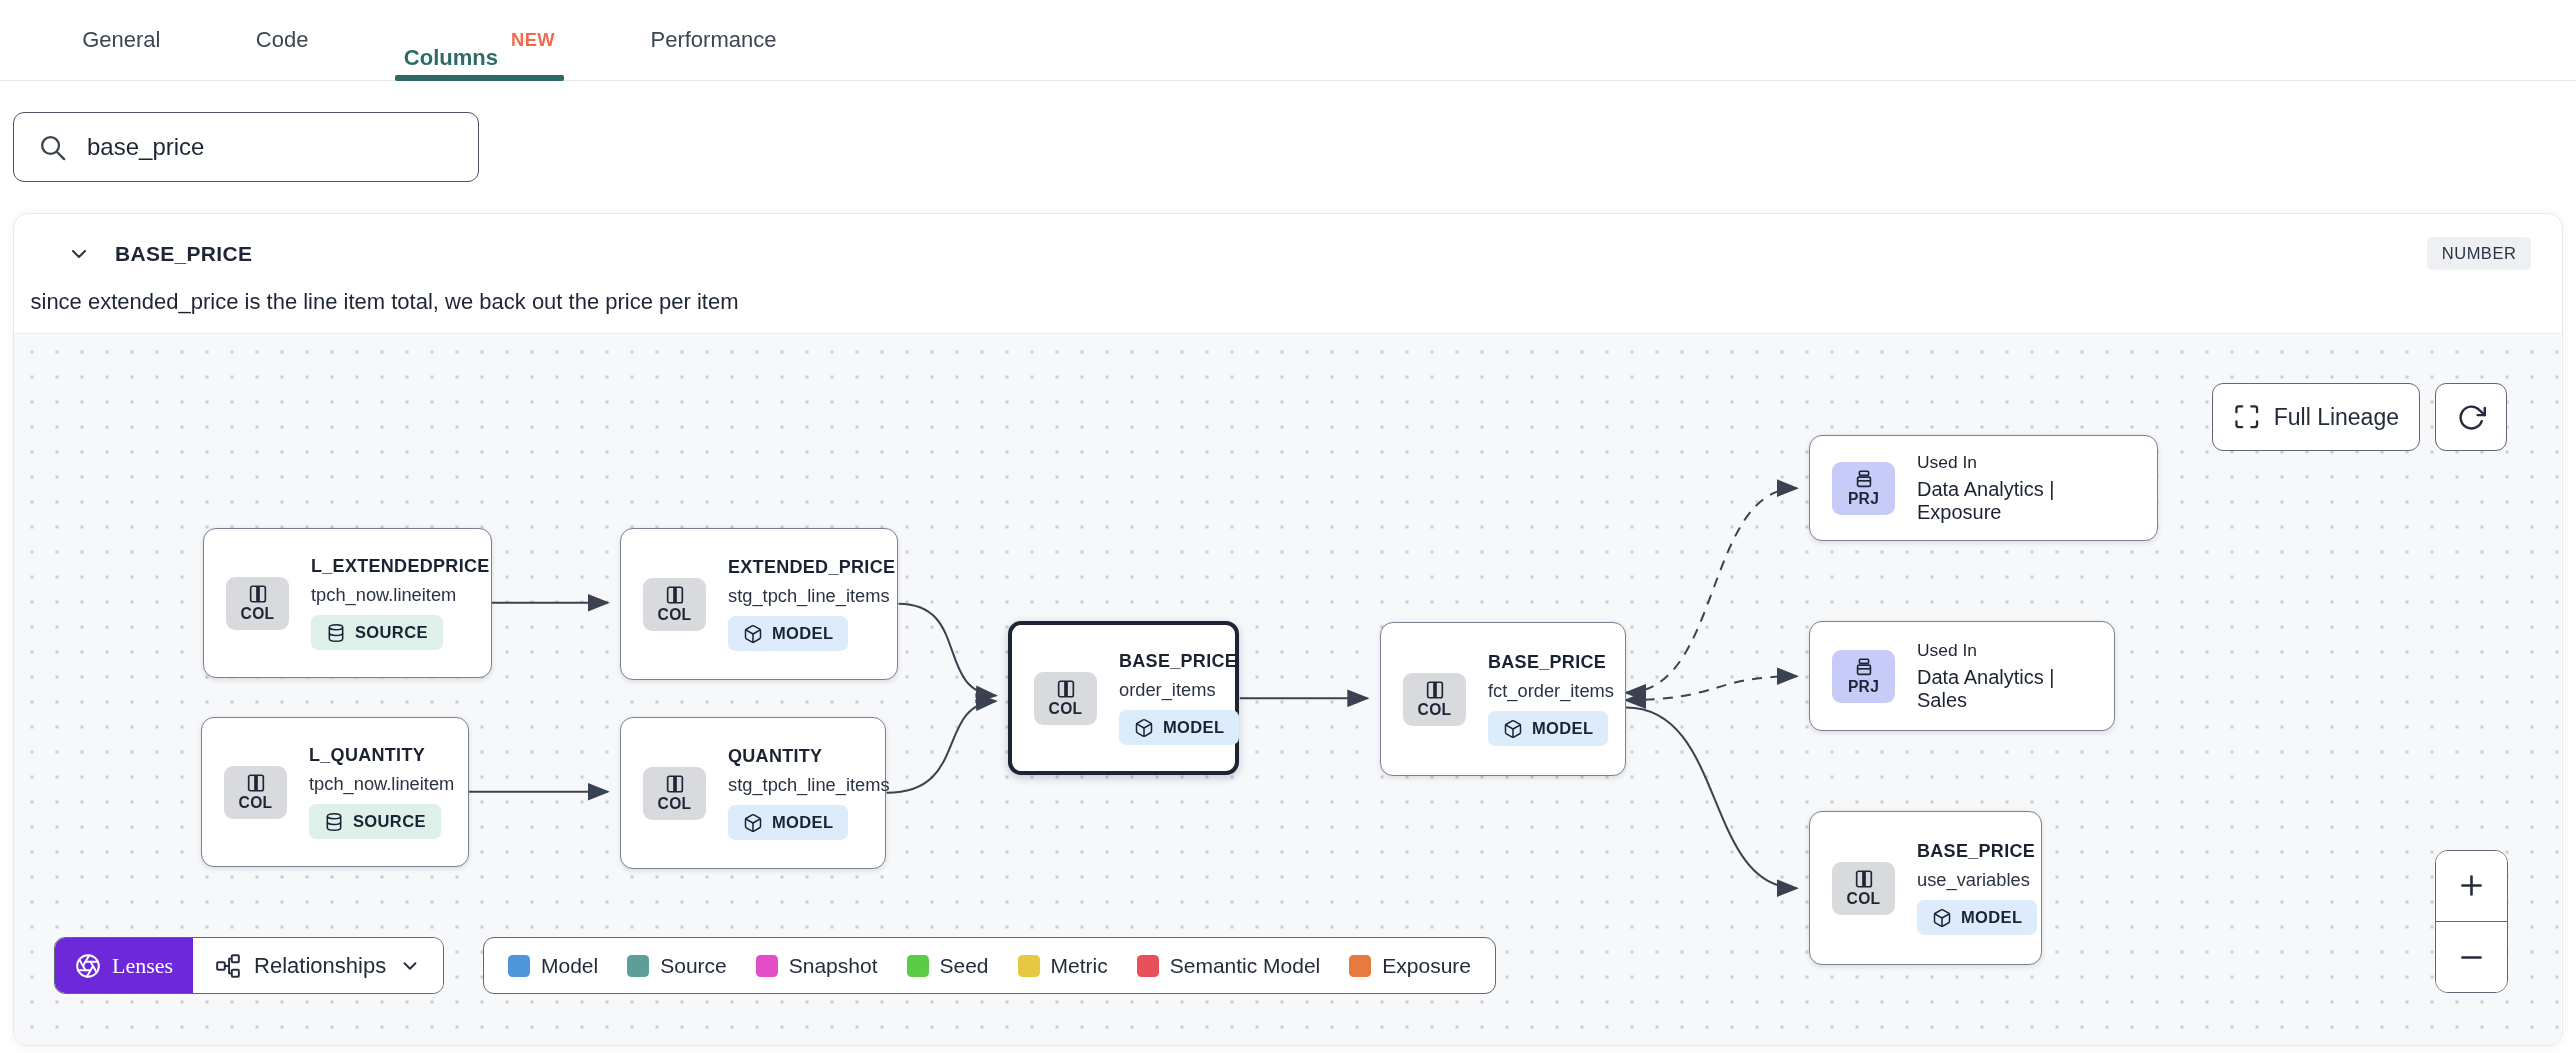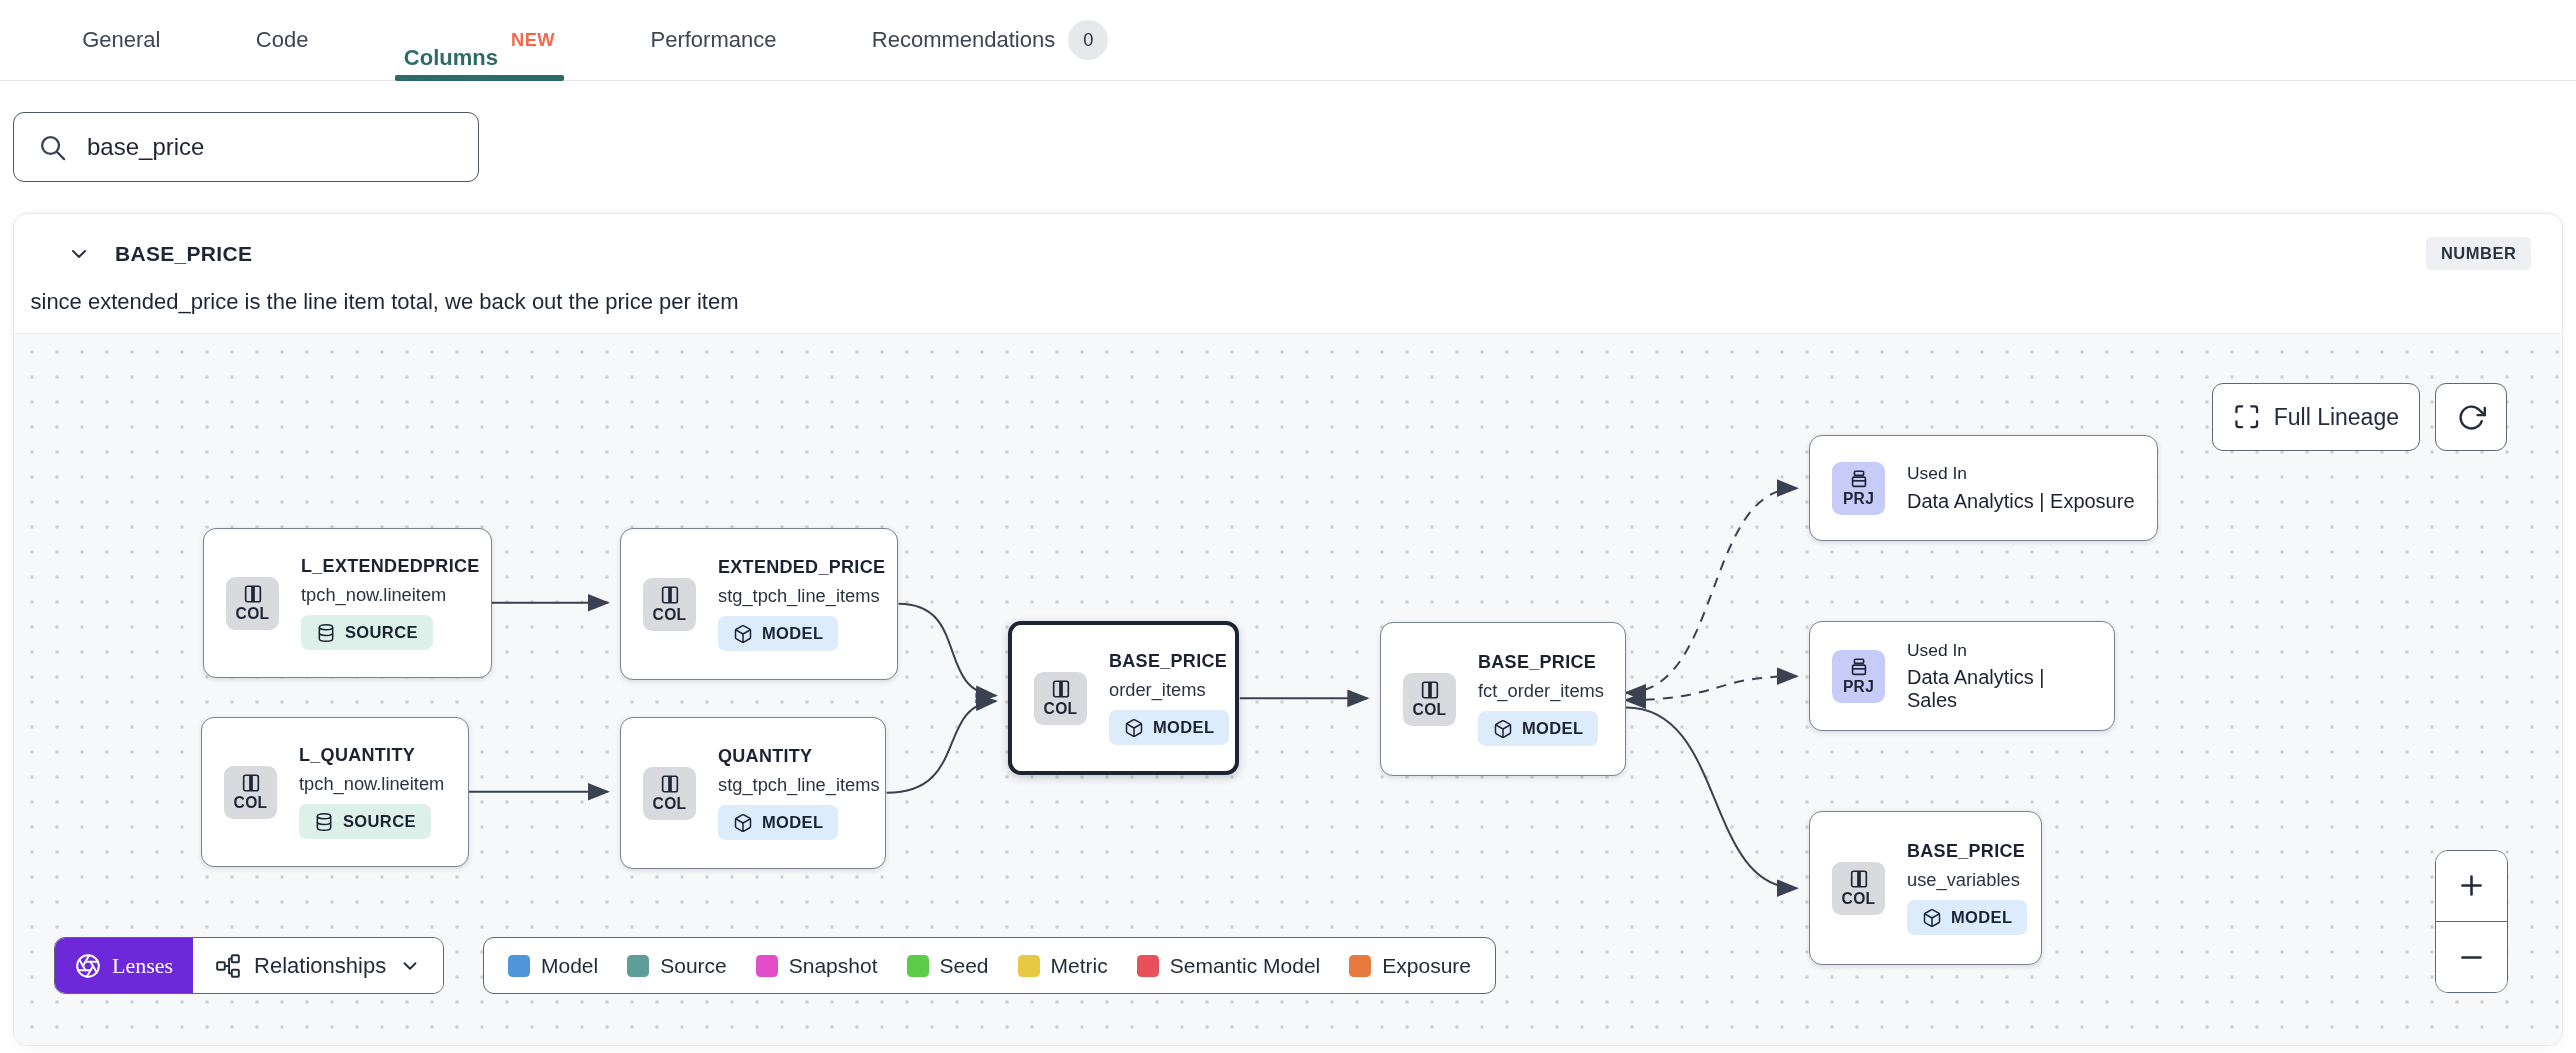--- a/index.html
+++ b/index.html
@@ -29,37 +29,37 @@
 
   
   .panel { position:absolute; left:13px; top:213px; width:2550px; height:833px;
         border:1.8px solid #e6e8ec; border-radius:14.7px; background:#fff; overflow:hidden;
         box-shadow:0 1.8px 9.2px rgba(30,37,52,.05); }
   .panel-head { display:flex; align-items:center; height:66px; padding:13px 31px 0 53px; }
   .chev-btn { background:none; border:none; cursor:pointer; display:flex; align-items:center;
         margin-right:24px; }
   .col-name { font-size:21px; font-weight:700; color:#1e2534; letter-spacing:0.3px; }
   .type-badge { margin-left:auto; background:#eef0f3; border-radius:5.5px; padding:7.3px 14.7px;
-        font-size:16.5px; font-weight:700; color:#2a3342; letter-spacing:0.5px; }
+        font-size:16.5px; font-weight:400; color:#2a3342; letter-spacing:0.5px; }
   .desc { padding:9.2px 27.5px 18.3px 16.5px; font-size:22px; color:#1e2534; }
 
   
   .canvas { position:absolute; left:0; top:119px; width:2547px; height:712px;
         background-color:#f7f8fa;
         background-image:radial-gradient(#c9ccd2 1.7px, transparent 1.7px);
         background-size:25px 25px; background-position:5.5px 5.5px;
         border-top:0.9px solid #ececef; }
   .edges { position:absolute; left:0; top:0; pointer-events:none; }
 
   
   .node { position:absolute; background:#fff; border:1.8px solid #7a8190; border-radius:13px;
         display:flex; align-items:center; padding:16.5px 22px; gap:22px; cursor:pointer;
         box-shadow:0 1.8px 5.5px rgba(30,37,52,.13); }
   .node.selected { border:4.6px solid #1d2433; box-shadow:0 2.8px 8.3px rgba(30,37,52,.22); }
-  .chip { flex:0 0 auto; width:53px; height:53px; border-radius:9.2px; display:flex;
+  .chip { flex:0 0 auto; width:63px; height:53px; border-radius:9.2px; display:flex;
         flex-direction:column; align-items:center; justify-content:center; gap:0.9px;
         font-size:15.6px; font-weight:700; color:#1e2534; letter-spacing:0.3px; }
   .nbody { display:flex; flex-direction:column; align-items:flex-start; gap:7.3px; min-width:0; }
   .ntitle { font-size:18px; font-weight:600; color:#1b2232; letter-spacing:0.3px; }
   .nsub { font-size:18.3px; color:#2a3342; }
   .nbadge { display:inline-flex; align-items:center; gap:9.2px; margin-top:1.8px;
         padding:7.3px 14.7px; border-radius:7.3px; font-size:16.5px; font-weight:600;
         color:#1b2232; letter-spacing:0.4px; }
   .nlabel { font-size:17.4px; color:#1e2534; }
   .nname { font-size:20px; font-weight:500; color:#1b2232; }
@@ -107,24 +107,20 @@
     <div class="tab">
       <span>Code</span>
     </div>
     <div class="tab active">
       <span style="color: rgb(46, 107, 104); margin-top: 36px;">Columns</span>
       <span class="new-badge" style="color: rgb(242, 105, 74);">NEW</span>
       <span class="underline" style="background-color: rgb(46, 107, 104);"></span>
     </div>
     <div class="tab">
       <span>Performance</span>
-    </div>
-    <div class="tab">
-      <span>Recommendations</span>
-      <span class="count-pill">0</span>
     </div>
   </nav>
 
   <div class="search-wrap">
     <svg width="31" height="31" viewBox="0 0 24 24" fill="none" stroke="#3a4354" stroke-width="1.8" stroke-linecap="round">
       <circle cx="10.5" cy="10.5" r="6.5"></circle>
         <line x1="15.5" y1="15.5" x2="21" y2="21"></line>
     </svg>
     <input class="search-input" type="text" value="base_price" style="">
   </div>

